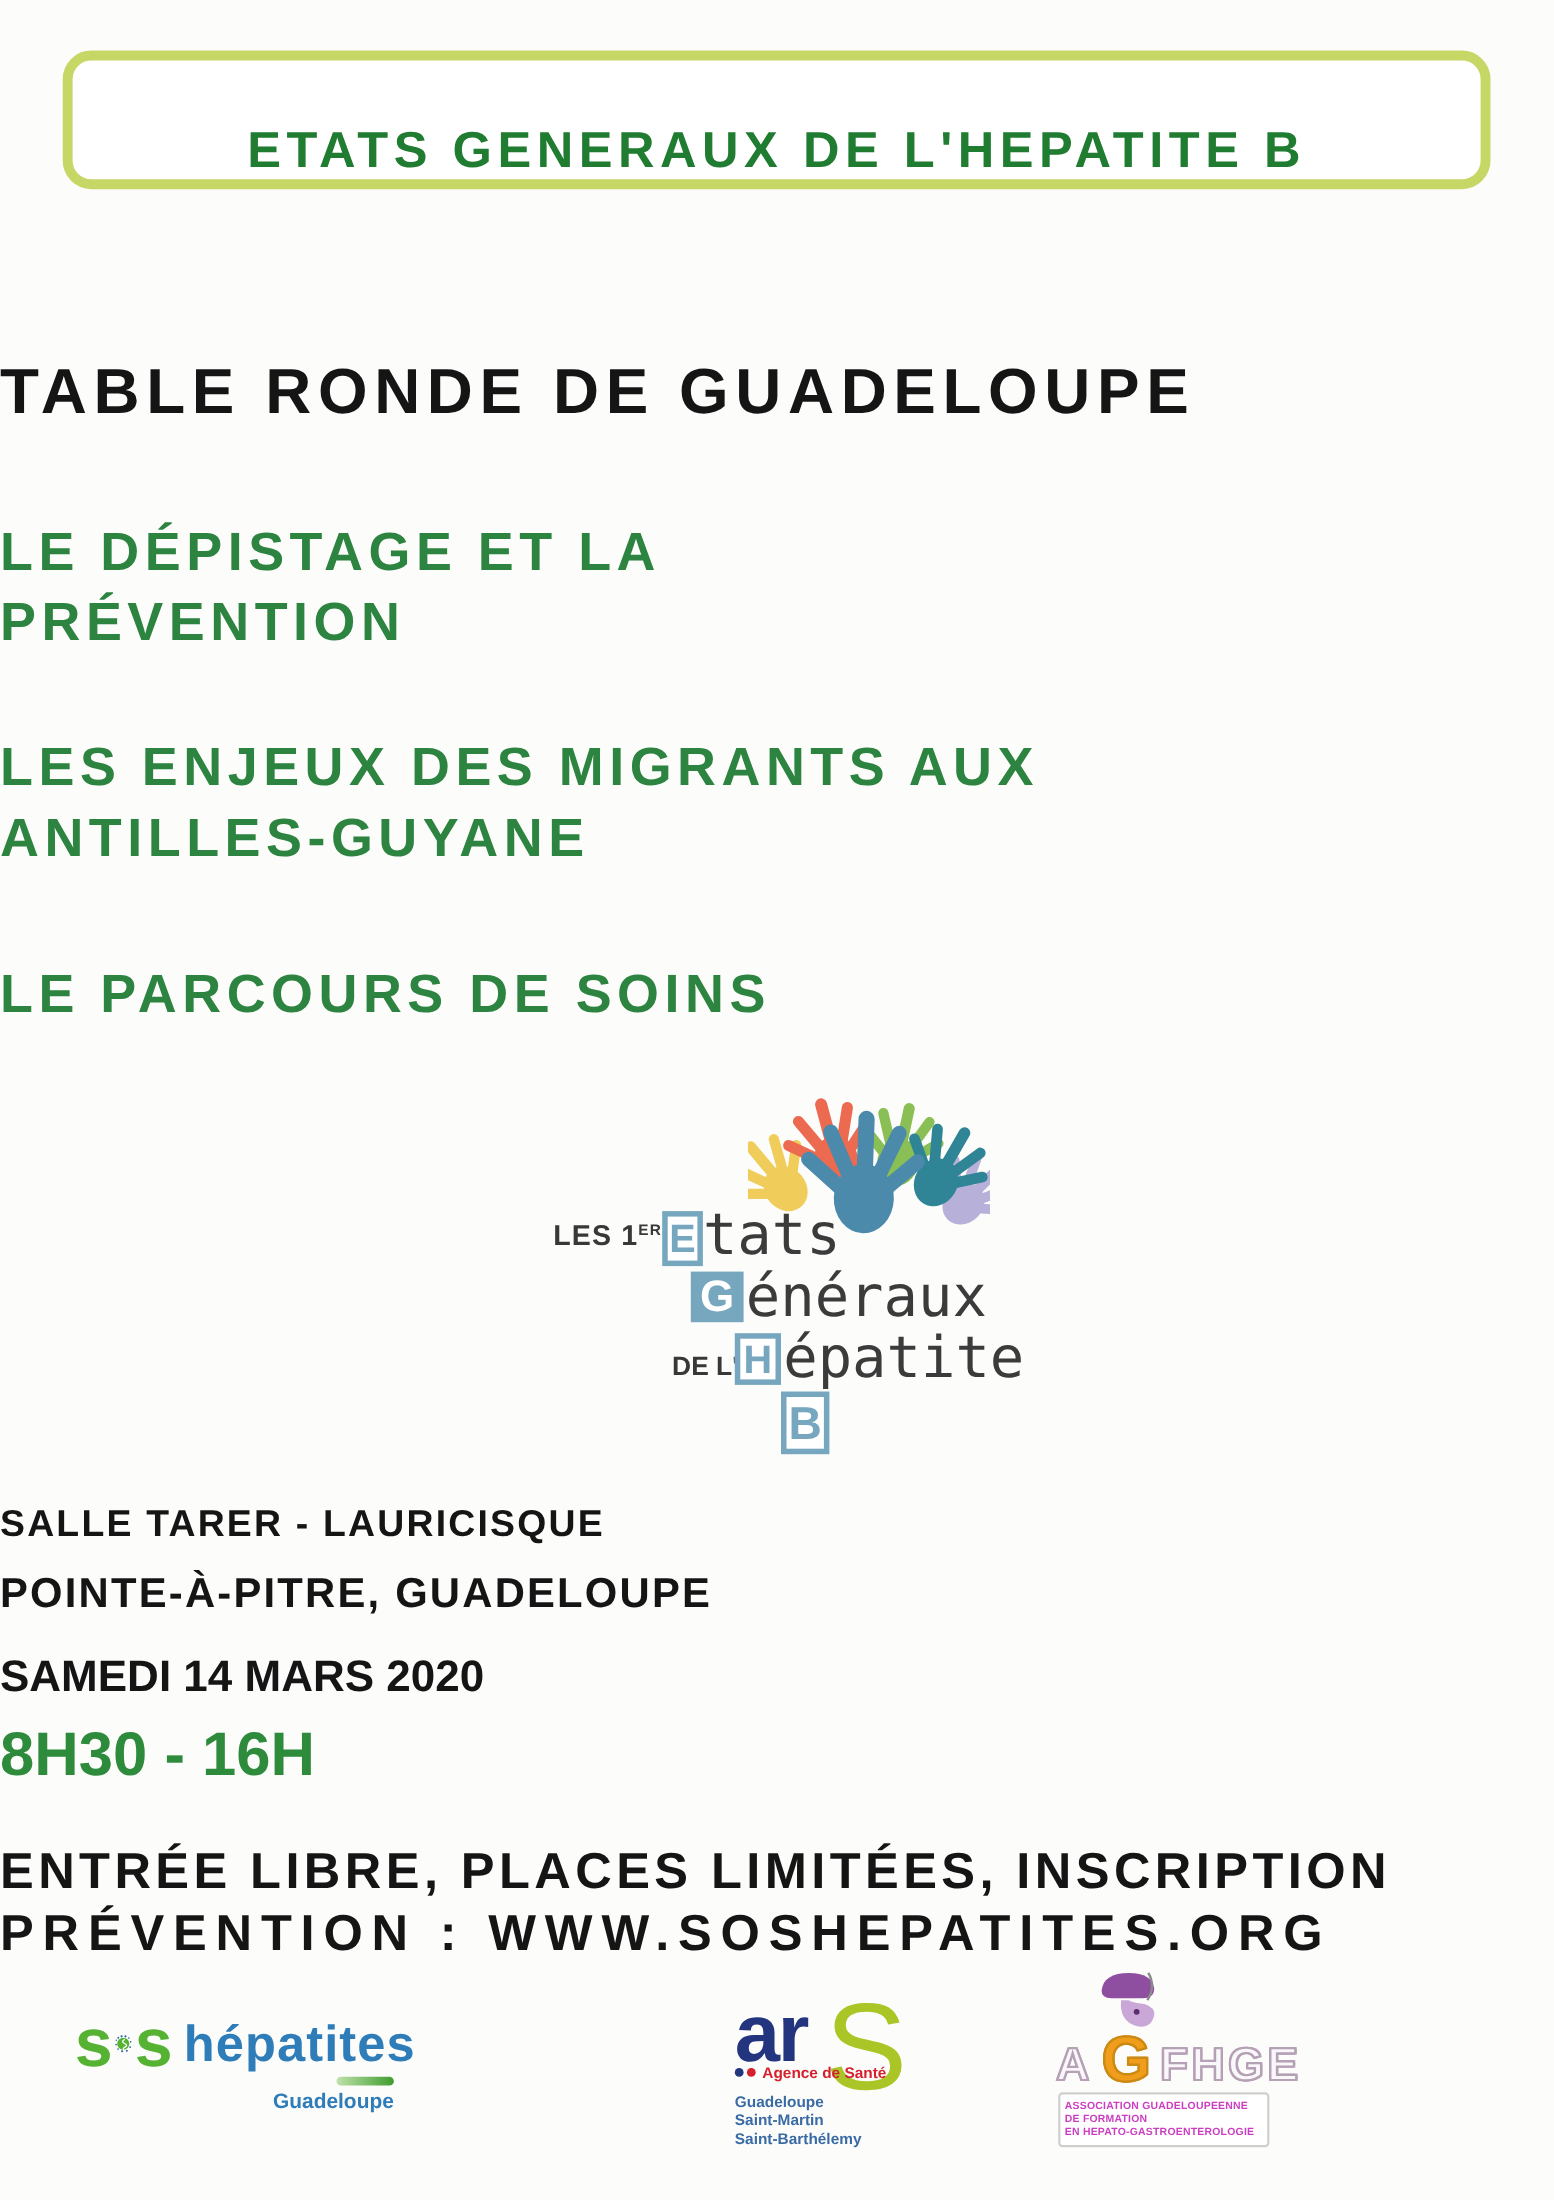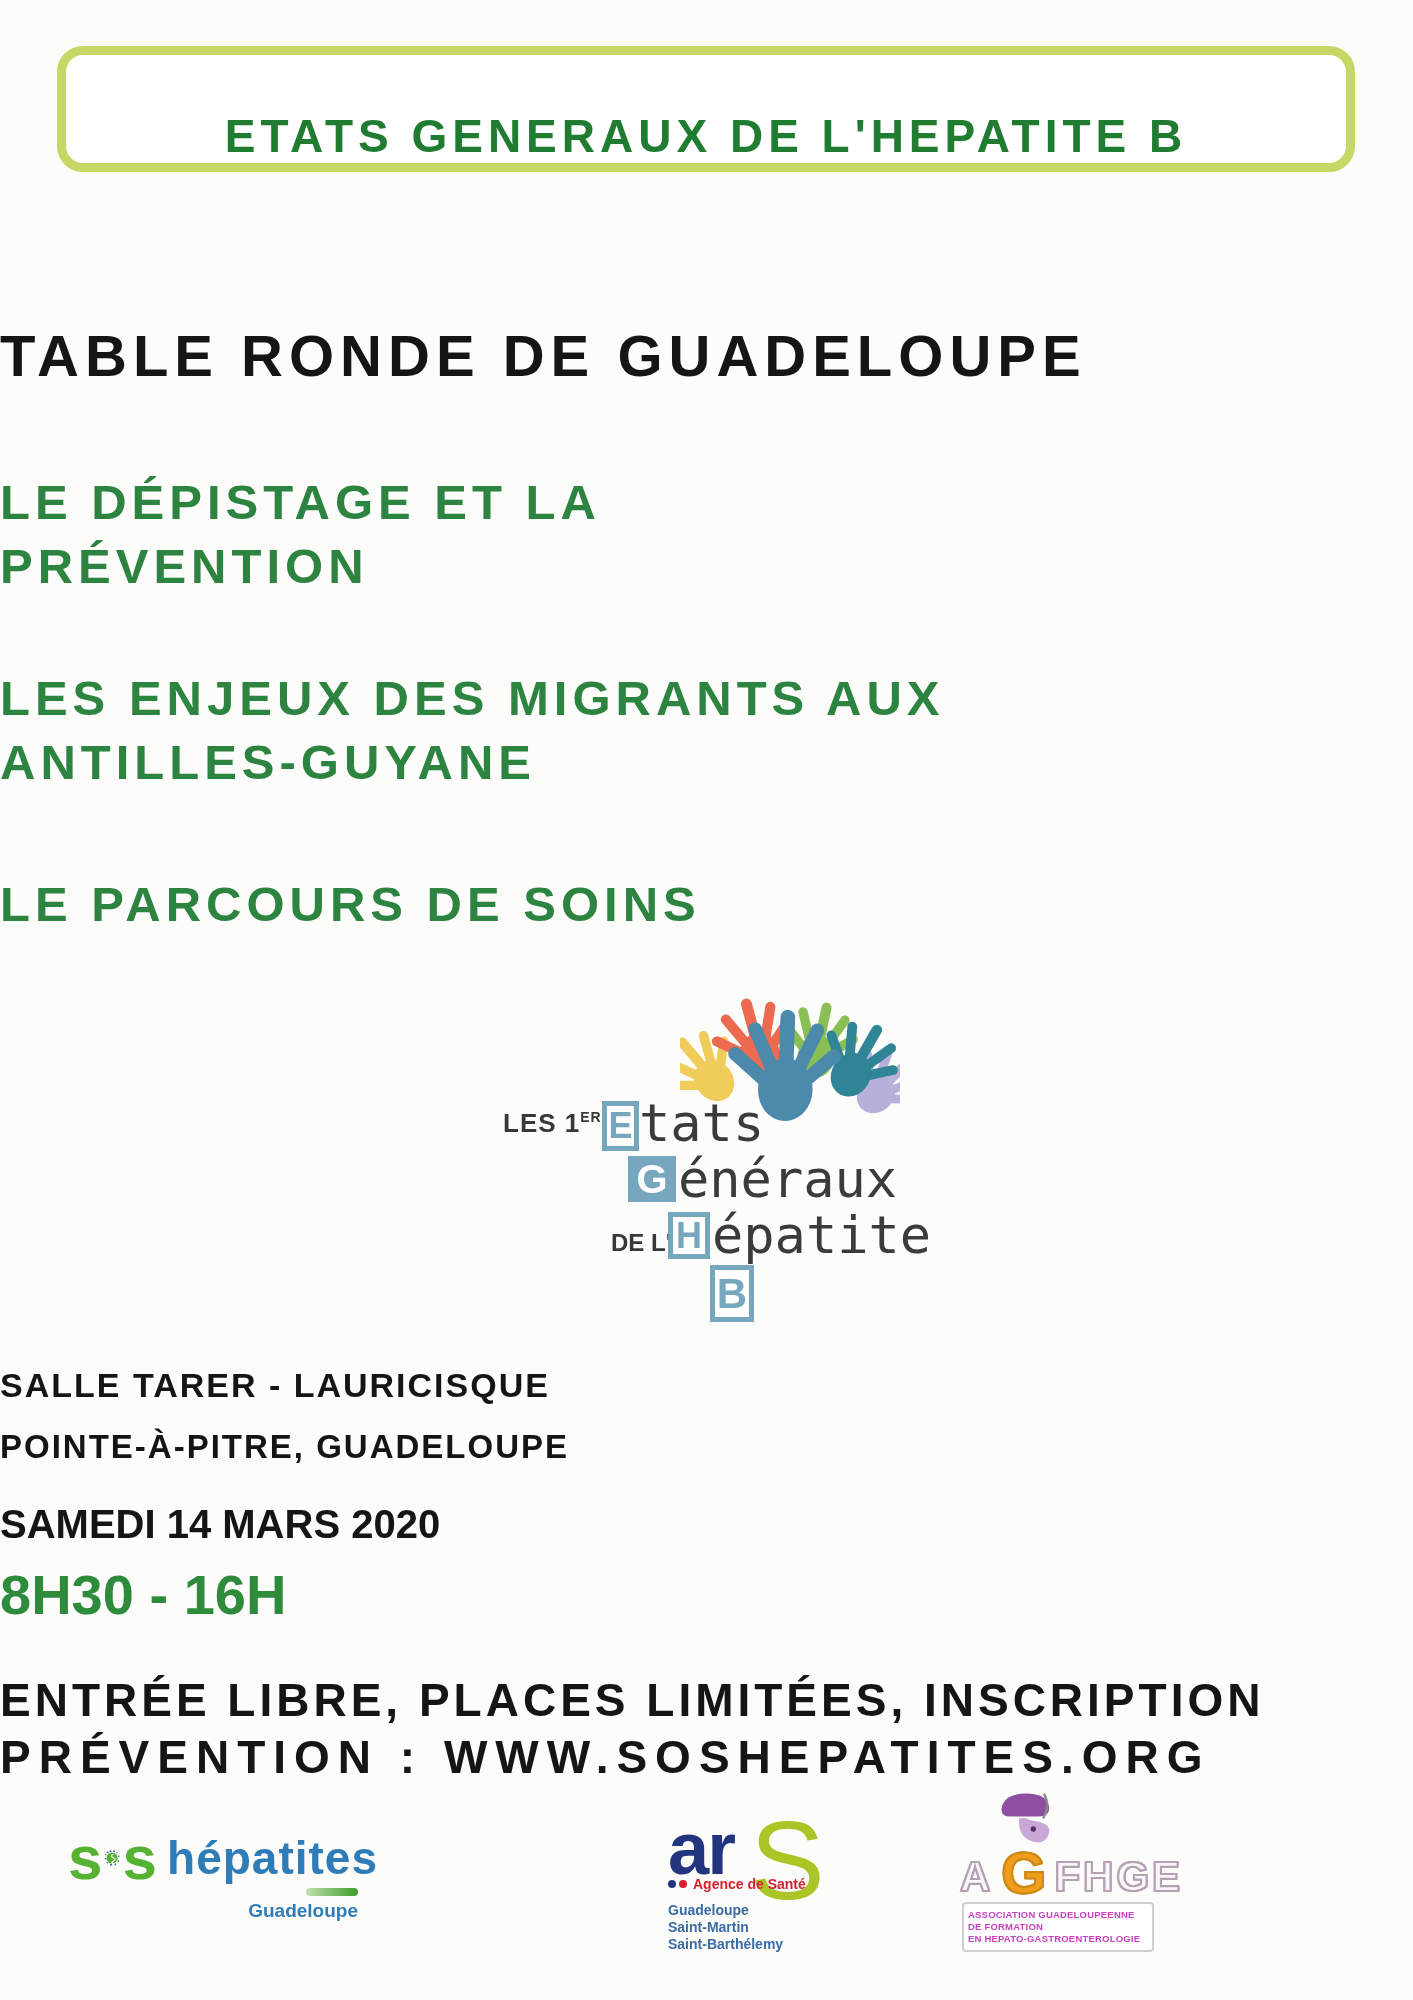--- a/index.html
+++ b/index.html
@@ -38,21 +38,21 @@
   .box-h{left:193px;top:217px;width:42px;height:47px;font-size:36px}
   .box-b{left:235px;top:270px;width:44px;height:57px;font-size:42px}
   .lword{position:absolute;font-family:"DejaVu Sans Mono",monospace;font-size:52px;color:#3b3b3b;line-height:52px}
   .word-e{left:164px;top:102px}
   .word-g{left:203px;top:158px}
   .word-h{left:237px;top:214px}
   .eghb-del{position:absolute;left:136px;top:234px;font-size:24px;font-weight:700;color:#383838}
 
   
   .venue-hall{top:1366px;font-size:34px;font-weight:700;letter-spacing:2px;color:var(--black-text)}
-  .venue-city{top:1428px;font-size:33px;font-weight:700;letter-spacing:2px;color:var(--black-text)}
+  .venue-city{top:1428px;font-size:38px;font-weight:700;letter-spacing:2px;color:var(--black-text)}
   .venue-date{top:1502px;font-size:40px;font-weight:700;color:var(--black-text)}
   .venue-time{top:1562px;font-size:56px;font-weight:700;color:var(--time-green)}
 
   
   .reg{top:1672px;font-weight:700;color:var(--black-text);line-height:57px}
   .reg .l1{display:block;font-size:46px;letter-spacing:4px}
   .reg .l2{display:block;font-size:46px;letter-spacing:8px}
 
   
   .sos{position:absolute;left:68px;top:1830px;width:310px}

